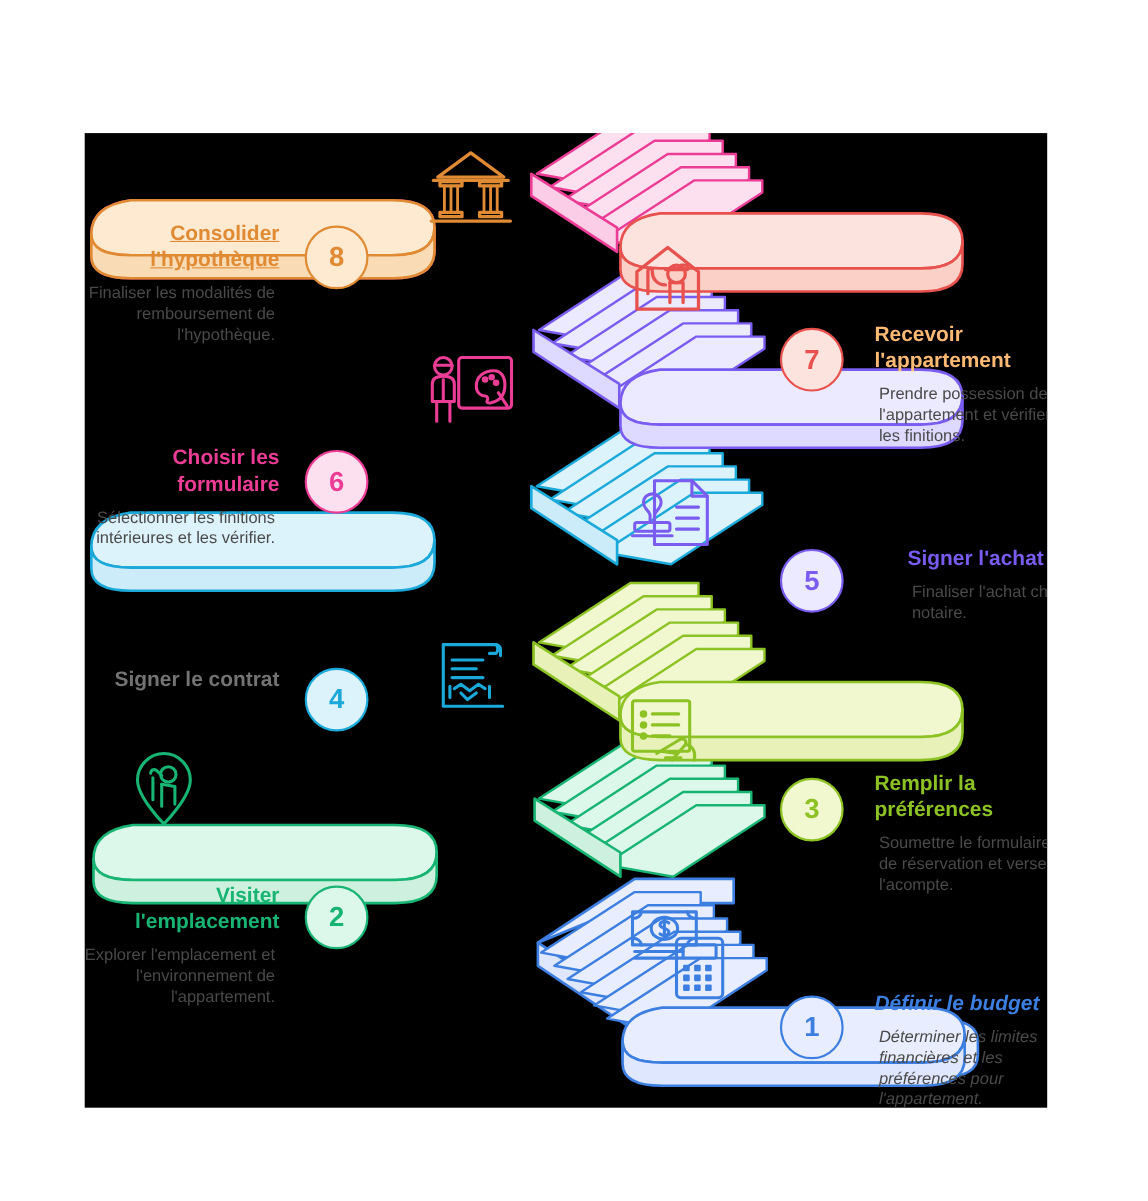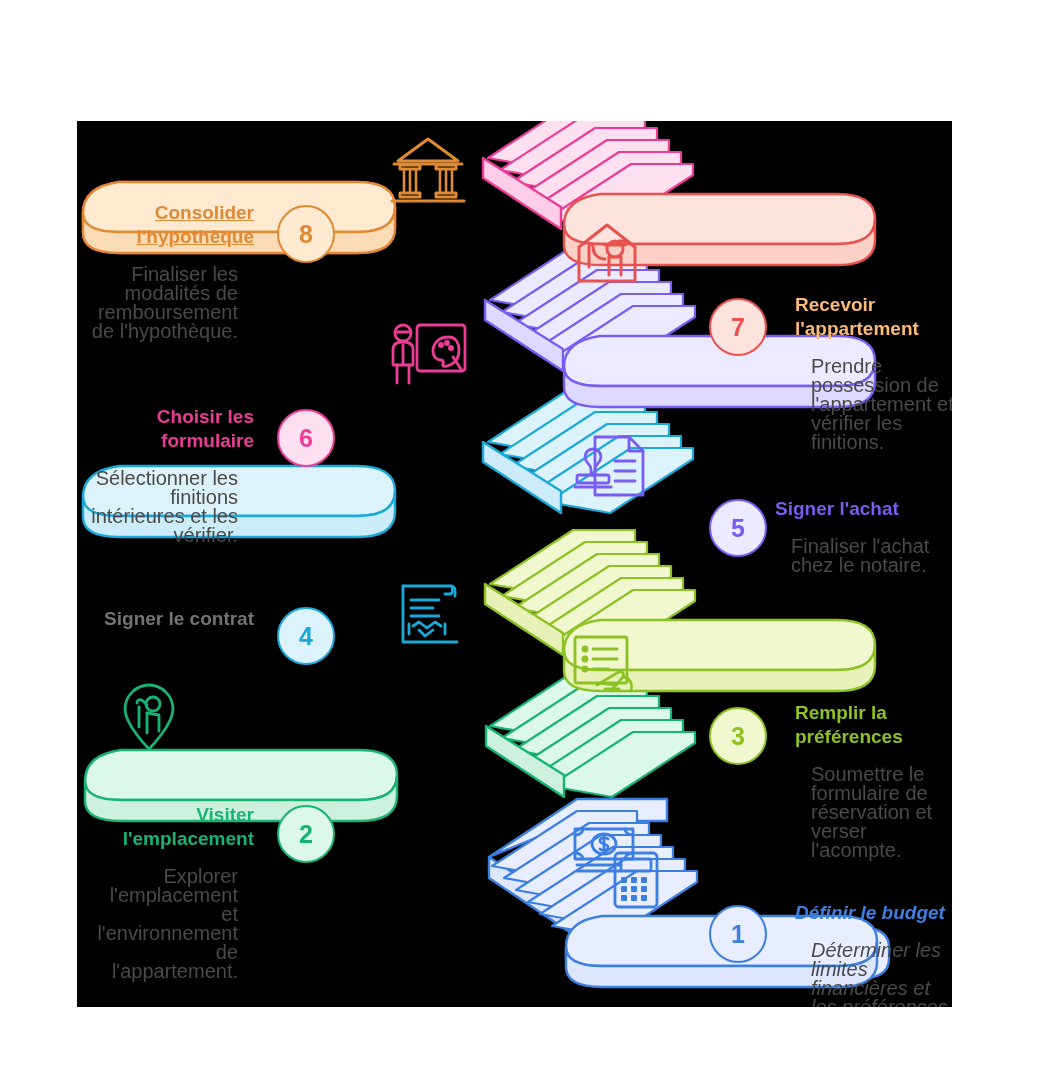--- a/index.html
+++ b/index.html
@@ -4,21 +4,21 @@
 <style>
   html,body{margin:0;padding:0;background:#ffffff;}
   body{width:1044px;height:1092px;font-family:"Liberation Sans",sans-serif;overflow:hidden;}
   #root{position:relative;width:1044px;height:1092px;}
   #panel{position:absolute;left:77px;top:121px;width:875px;height:886px;background:#000000;overflow:hidden;}
   .stage{position:absolute;left:0;top:0;width:875px;height:886px;}
   .stage svg{position:absolute;left:0;top:0;}
 
   .step-text{position:absolute;}
   .step-text .title{font-weight:bold;font-size:19px;line-height:24px;margin:0 0 8px 0;}
-  .step-text .desc{font-size:20px;line-height:19px;color:#4a4a4a;margin:16px;}
+  .step-text .desc{font-size:15px;line-height:19px;color:#4a4a4a;margin:4px;}
   .left{text-align:right;}
   .right{text-align:left;}
 
   .num-circle{position:absolute;width:58px;height:58px;border-radius:50%;
     display:flex;align-items:center;justify-content:center;
     font-size:25px;font-weight:bold;box-sizing:border-box;border:2.5px solid;}
 </style>
 </head>
 <body>
 
@@ -292,21 +292,21 @@
       <div class="step-text right" style="left:718px;top:172px;width:182px;">
         <div class="title" style="color: #fdba74;">Recevoir l'appartement</div>
         <div class="desc">Prendre possession de l'appartement et vérifier les finitions.</div>
       </div>
 
       <div class="step-text left" style="left:-5px;top:284px;width:182px;">
         <div class="title" style="color: rgb(236, 61, 150);">Choisir les formulaire</div>
         <div class="desc">Sélectionner les finitions intérieures et les vérifier.</div>
       </div>
 
-      <div class="step-text right" style="left:698px;top:376px;width:182px;">
+      <div class="step-text right" style="left:748px;top:376px;width:182px;">
         <div class="title" style="color: rgb(122, 92, 240);">Signer l'achat</div>
         <div class="desc">Finaliser l'achat chez le notaire.</div>
       </div>
 
       <div class="step-text left" style="left:-5px;top:486px;width:182px;">
         <div class="title" style="color: #737373;">Signer le contrat</div>
       </div>
 
       <div class="step-text right" style="left:718px;top:580px;width:182px;">
         <div class="title" style="color: rgb(140, 194, 36);">Remplir la préférences</div>

